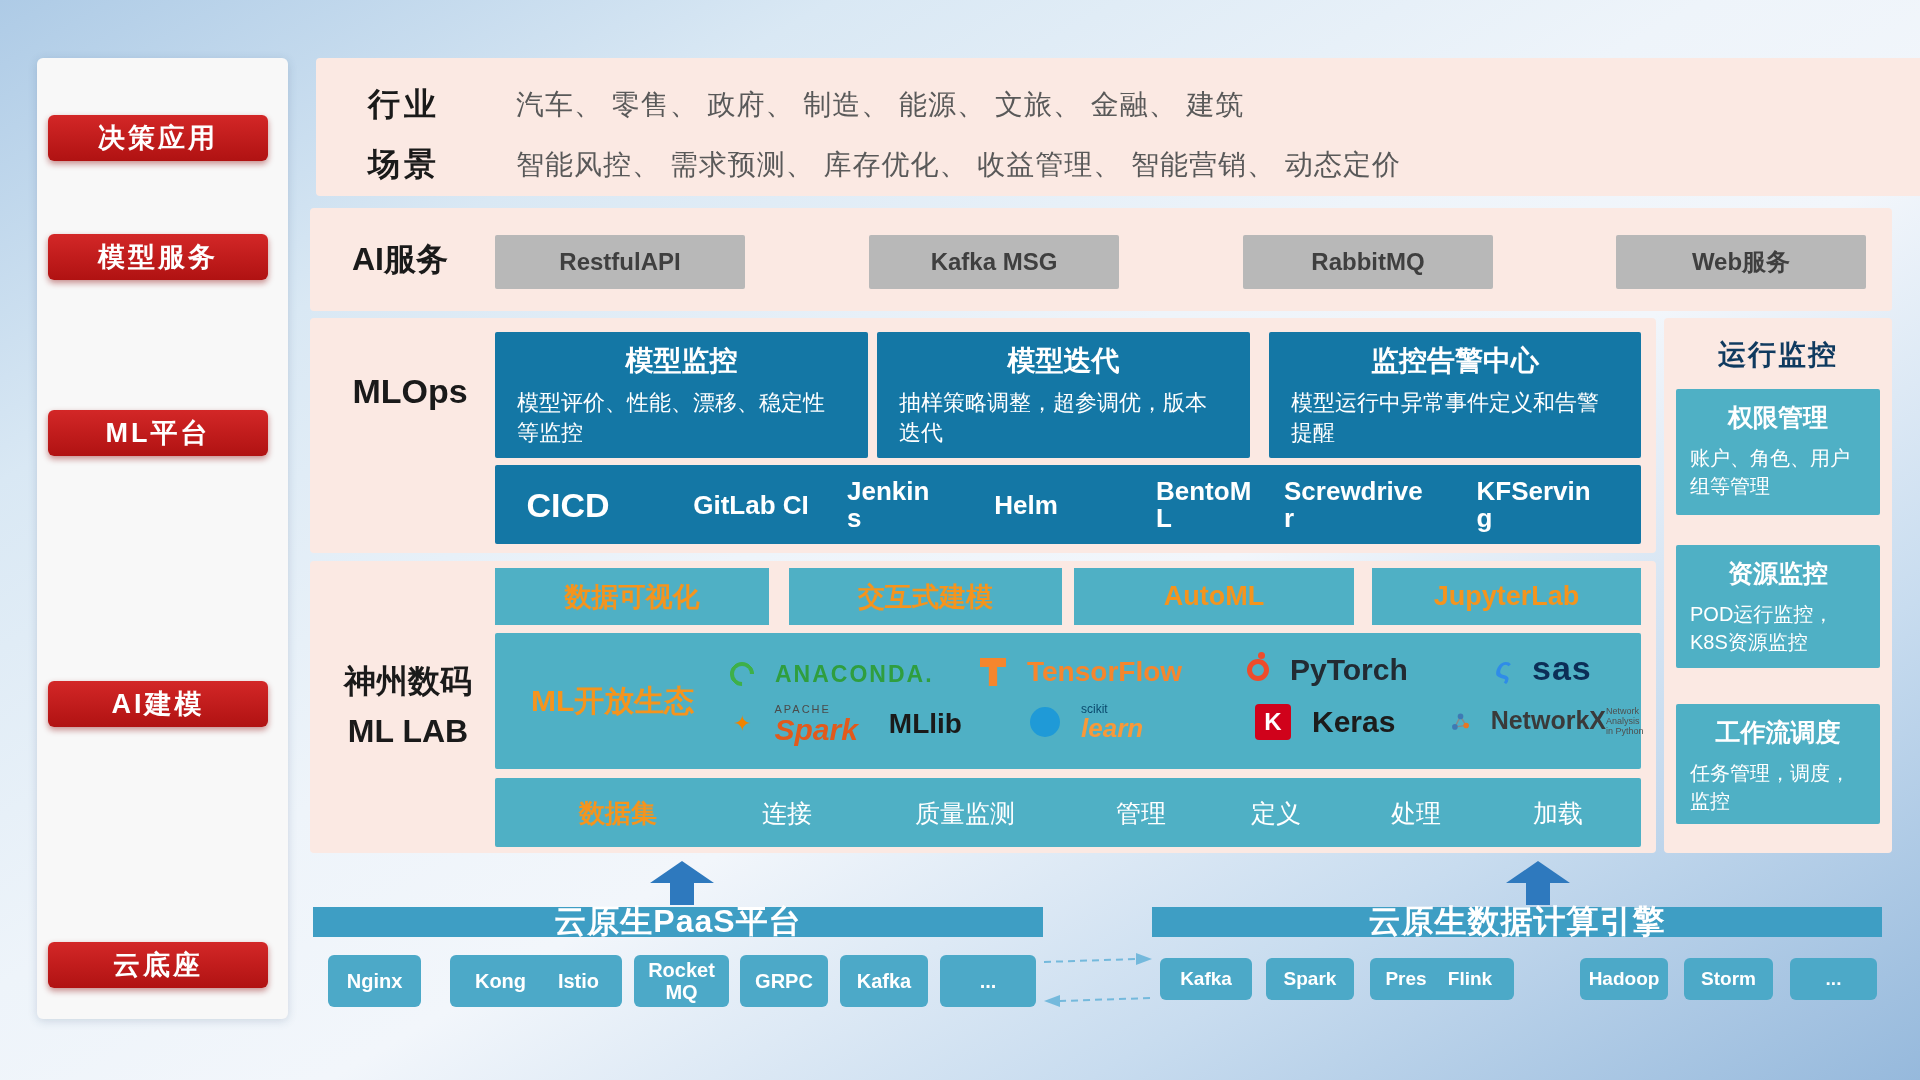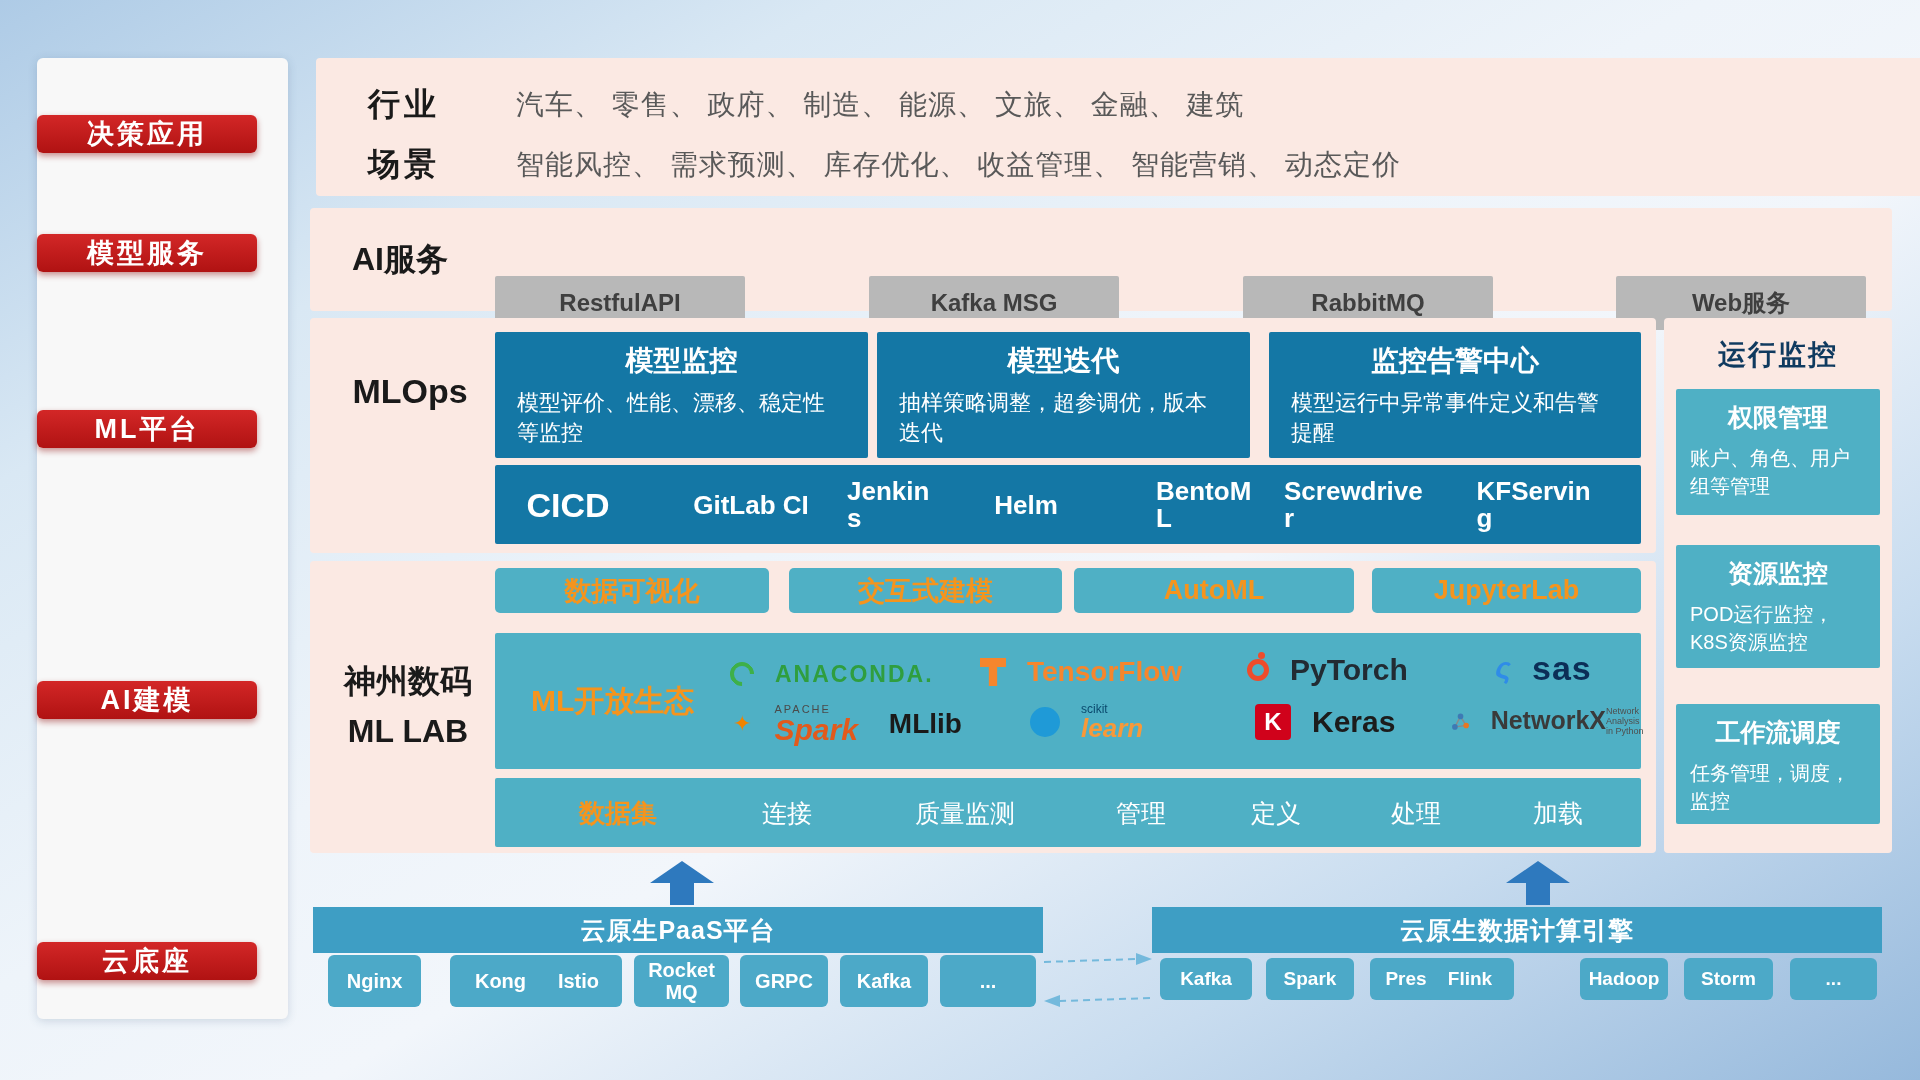--- a/index.html
+++ b/index.html
@@ -6,21 +6,21 @@
   html,body { width:1920px; height:1080px; overflow:hidden; }
   body {
     font-family:"Liberation Sans","DejaVu Sans",sans-serif;
     background:linear-gradient(150deg,#aecbe6 0%,#d9e8f4 22%,#eef4fa 45%,#f2f6fb 58%,#c8dcef 78%,#96b9dc 100%);
   }
   .stage { position:relative; width:1920px; height:1080px; }
 
   
   .sidebar { position:absolute; left:37px; top:58px; width:251px; height:961px;
     background:#f8f8f8; border-radius:6px; box-shadow:0 2px 10px rgba(40,70,110,.18); }
-  .side-btn { position:absolute; left:0; width:220px; height:38px;
+  .side-btn { position:absolute; left:11px; width:220px; height:46px;
     background:linear-gradient(180deg,#d32727,#b01212); color:#fff; font-weight:bold;
     font-size:27px; letter-spacing:3px; display:flex; align-items:center; justify-content:center;
     border-radius:6px; box-shadow:0 3px 6px rgba(140,10,10,.45); }
   .sb-0{top:57px}.sb-1{top:176px}.sb-2{top:352px}.sb-3{top:623px}.sb-4{top:884px}
 
   
   .panel { position:absolute; background:#fbe9e3; border-radius:4px; }
   .top-panel   { left:316px; top:58px;  width:1856px; height:138px; }
   .ai-panel    { left:310px; top:208px; width:1582px; height:103px; }
   .mlops-panel { left:310px; top:318px; width:1346px; height:235px; }
@@ -31,21 +31,21 @@
   .ind-row { position:absolute; left:0; width:100%; display:flex; align-items:center; }
   .ind-row.r0{ top:24px; height:46px; } .ind-row.r1{ top:84px; height:46px; }
   .ind-label { width:92px; margin-left:52px; font-size:32px; font-weight:bold; color:#1a1a1a; letter-spacing:4px; }
   .ind-text  { margin-left:56px; font-size:28px; color:#595959; letter-spacing:1px; }
 
   
   .ai-label { position:absolute; left:42px; top:0; height:100%; display:flex; align-items:center;
     font-size:32px; font-weight:bold; color:#1a1a1a; }
   .svc-btn { position:absolute; top:27px; width:250px; height:54px; background:#b8b8b8;
     color:#3f3f3f; font-weight:bold; font-size:24px; display:flex; align-items:center; justify-content:center;
-    border-radius:2px;margin-top:41px; }
+    border-radius:2px; }
   .svc-0{left:185px}.svc-1{left:559px}.svc-2{left:933px}.svc-3{left:1306px}
 
   
   .mlops-label { position:absolute; left:20px; top:0; width:160px; height:147px; display:flex;
     align-items:center; justify-content:center; font-size:34px; font-weight:bold; color:#1a1a1a; }
   .blue-card { position:absolute; top:14px; width:373px; height:126px; background:#1477a5;
     color:#fff; padding:10px 22px 0 22px; border-radius:2px; }
   .bc-0{left:185px}.bc-1{left:567px}.bc-2{left:959px; width:372px;}
   .card-title { text-align:center; font-size:28px; font-weight:bold; margin-bottom:8px; }
   .card-desc  { font-size:22px; line-height:1.35; }
@@ -55,22 +55,22 @@
     font-size:26px; font-weight:bold; white-space:nowrap; }
   .cicd-label { font-size:34px; }
   .ci-0{left:73px}.ci-1{left:256px}.ci-2{left:398px}.ci-3{left:531px}.ci-4{left:711px}.ci-5{left:859px}.ci-6{left:1039px}
   .wrapped { white-space:normal; word-break:break-all; line-height:1.05; text-align:left; }
   .w92{width:92px}.w100{width:100px}.w140{width:140px}.w115{width:115px}
 
   
   .mllab-label { position:absolute; left:8px; top:0; width:180px; height:100%;
     display:flex; flex-direction:column; align-items:center; justify-content:center;
     font-size:32px; font-weight:bold; color:#1a1a1a; line-height:1.55; }
-  .tab { position:absolute; top:7px; height:45px; background:#4fb0c5; color:#f5941d;
-    font-size:27px; font-weight:bold; display:flex; align-items:center; justify-content:center; border-radius:5px; }
+  .tab { position:absolute; top:7px; height:57px; background:#4fb0c5; color:#f5941d;
+    font-size:27px; font-weight:bold; display:flex; align-items:center; justify-content:center; border-radius:0; }
   .tab-0{left:185px;width:274px}.tab-1{left:479px;width:273px}.tab-2{left:764px;width:280px}.tab-3{left:1062px;width:269px}
   .eco { position:absolute; left:185px; top:72px; width:1146px; height:136px; background:#4fb0c5; border-radius:2px; }
   .eco-label { position:absolute; left:36px; top:50%; transform:translateY(-50%);
     font-size:30px; font-weight:bold; color:#f5941d; }
   .logo { position:absolute; display:flex; align-items:center; gap:21px; height:42px; }
   .lg-ana{left:235px;top:20px}.lg-tf{left:485px;top:18px}.lg-pyt{left:752px;top:16px}.lg-sas{left:1000px;top:14px}
   .lg-spark{left:238px;top:70px}.lg-skl{left:535px;top:68px}.lg-keras{left:760px;top:68px}.lg-nx{left:955px;top:68px}
   .ana-ring { width:24px; height:24px; border:4px solid #3eb049; border-radius:50%;
     border-right-color:transparent; transform:rotate(45deg); }
   .ana-text { font-size:23px; font-weight:bold; color:#2f9e3f; letter-spacing:2px; }
@@ -108,22 +108,22 @@
   
   .mon-title { position:absolute; left:0; top:18px; width:100%; text-align:center;
     font-size:28px; font-weight:bold; color:#0f3a5f; letter-spacing:2px; }
   .mon-card { position:absolute; left:12px; width:204px; background:#4fb0c5; color:#fff;
     border-radius:2px; padding:12px 14px 0 14px; }
   .mc-0{top:71px;height:126px}.mc-1{top:227px;height:123px}.mc-2{top:386px;height:120px}
   .mon-card-title { text-align:center; font-size:25px; font-weight:bold; margin-bottom:10px; }
   .mon-card-desc { font-size:20px; line-height:1.4; }
 
   
-  .cloud-bar { position:absolute; top:907px; height:46px; background:#3e9ec4; color:#fff;
-    font-size:25px; font-weight:bold; display:flex; align-items:center; justify-content:center; letter-spacing:1px; }
+  .cloud-bar { position:absolute; top:907px; height:30px; background:#3e9ec4; color:#fff;
+    font-size:32px; font-weight:bold; display:flex; align-items:center; justify-content:center; letter-spacing:1px; }
   .paas-bar{left:313px;width:730px} .engine-bar{left:1152px;width:730px}
   .cloud-btn { position:absolute; background:#4ca9c8; color:#fff; font-weight:bold;
     display:flex; align-items:center; justify-content:center; border-radius:6px; text-align:center; }
   .lbtn { top:955px; height:52px; font-size:20px; }
   .rbtn { top:958px; height:42px; font-size:19px; }
   .lb-0{left:328px;width:93px}.lb-1{left:450px;width:101px}.lb-2{left:535px;width:87px}
   .lb-3{left:634px;width:95px}.lb-4{left:740px;width:88px}.lb-5{left:840px;width:88px}.lb-6{left:940px;width:96px}
   .rb-0{left:1160px;width:92px}.rb-1{left:1266px;width:88px}.rb-2{left:1370px;width:90px}
   .rb-3{left:1426px;width:88px}.rb-4{left:1580px;width:88px}.rb-5{left:1684px;width:89px}.rb-6{left:1790px;width:87px}
   .wrap-sm { width:78px; word-break:break-all; line-height:1.1; }

